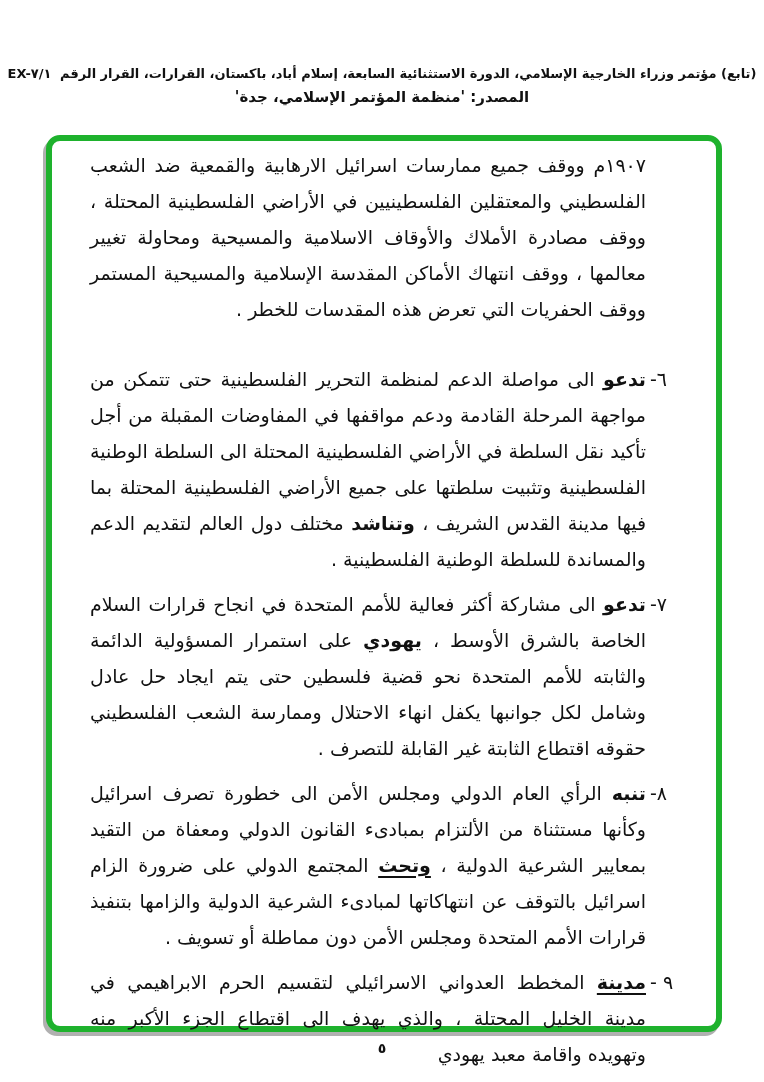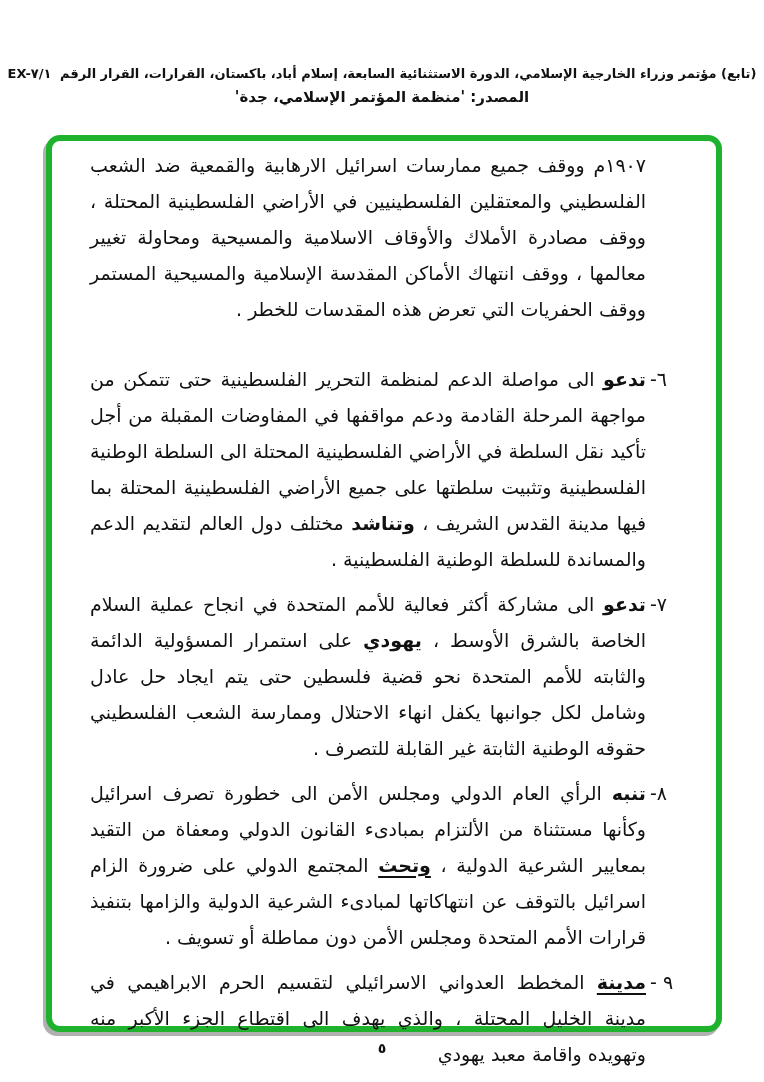--- a/index.html
+++ b/index.html
@@ -114,21 +114,21 @@
 
       <p class="intro"><span>١٩٠٧م  ووقف جميع ممارسات اسرائيل الارهابية والقمعية ضد الشعب الفلسطيني والمعتقلين الفلسطينيين في الأراضي الفلسطينية المحتلة ، ووقف مصادرة الأملاك والأوقاف الاسلامية والمسيحية ومحاولة تغيير معالمها ، ووقف انتهاك الأماكن المقدسة الإسلامية والمسيحية المستمر ووقف الحفريات التي تعرض هذه المقدسات للخطر .</span></p>
 
       <div class="item">
         <span class="item-number">٦-</span>
         <p class="item-text"><span class="b">تدعو</span><span> الى مواصلة الدعم لمنظمة التحرير الفلسطينية حتى تتمكن من مواجهة المرحلة القادمة ودعم مواقفها في المفاوضات المقبلة من أجل تأكيد نقل السلطة في الأراضي الفلسطينية المحتلة الى السلطة الوطنية الفلسطينية وتثبيت سلطتها على جميع الأراضي الفلسطينية المحتلة بما فيها مدينة القدس الشريف ، </span><span class="b">وتناشد</span><span> مختلف دول العالم لتقديم الدعم والمساندة للسلطة الوطنية الفلسطينية .</span></p>
       </div>
 
       <div class="item">
         <span class="item-number">٧-</span>
-        <p class="item-text"><span class="b">تدعو</span><span> الى مشاركة أكثر فعالية للأمم المتحدة في انجاح عملية السلام الخاصة بالشرق الأوسط ، </span><span class="b">يهودي</span><span> على استمرار المسؤولية الدائمة والثابته للأمم المتحدة نحو قضية فلسطين حتى يتم ايجاد حل عادل وشامل لكل جوانبها يكفل انهاء الاحتلال وممارسة الشعب الفلسطيني حقوقه الوطنية الثابتة غير القابلة للتصرف .</span></p>
+        <p class="item-text"><span class="b">تدعو</span><span> الى مشاركة أكثر فعالية للأمم المتحدة في انجاح قرارات السلام الخاصة بالشرق الأوسط ، </span><span class="b">يهودي</span><span> على استمرار المسؤولية الدائمة والثابته للأمم المتحدة نحو قضية فلسطين حتى يتم ايجاد حل عادل وشامل لكل جوانبها يكفل انهاء الاحتلال وممارسة الشعب الفلسطيني حقوقه اقتطاع الثابتة غير القابلة للتصرف .</span></p>
       </div>
 
       <div class="item">
         <span class="item-number">٨-</span>
         <p class="item-text"><span class="b">تنبه</span><span> الرأي العام الدولي ومجلس الأمن الى خطورة تصرف اسرائيل وكأنها مستثناة من الألتزام بمبادىء القانون الدولي ومعفاة من التقيد بمعايير الشرعية الدولية ، </span><span class="b u">وتحث</span><span> المجتمع الدولي على ضرورة الزام اسرائيل بالتوقف عن انتهاكاتها لمبادىء الشرعية الدولية والزامها بتنفيذ قرارات الأمم المتحدة ومجلس الأمن دون مماطلة أو تسويف .</span></p>
       </div>
 
       <div class="item">
         <span class="item-number">٩ -</span>
         <p class="item-text"><span class="b u">مدينة</span><span> المخطط العدواني الاسرائيلي لتقسيم الحرم  الابراهيمي في مدينة الخليل المحتلة ، والذي يهدف الى اقتطاع الجزء الأكبر منه وتهويده واقامة  معبد يهودي</span></p>

